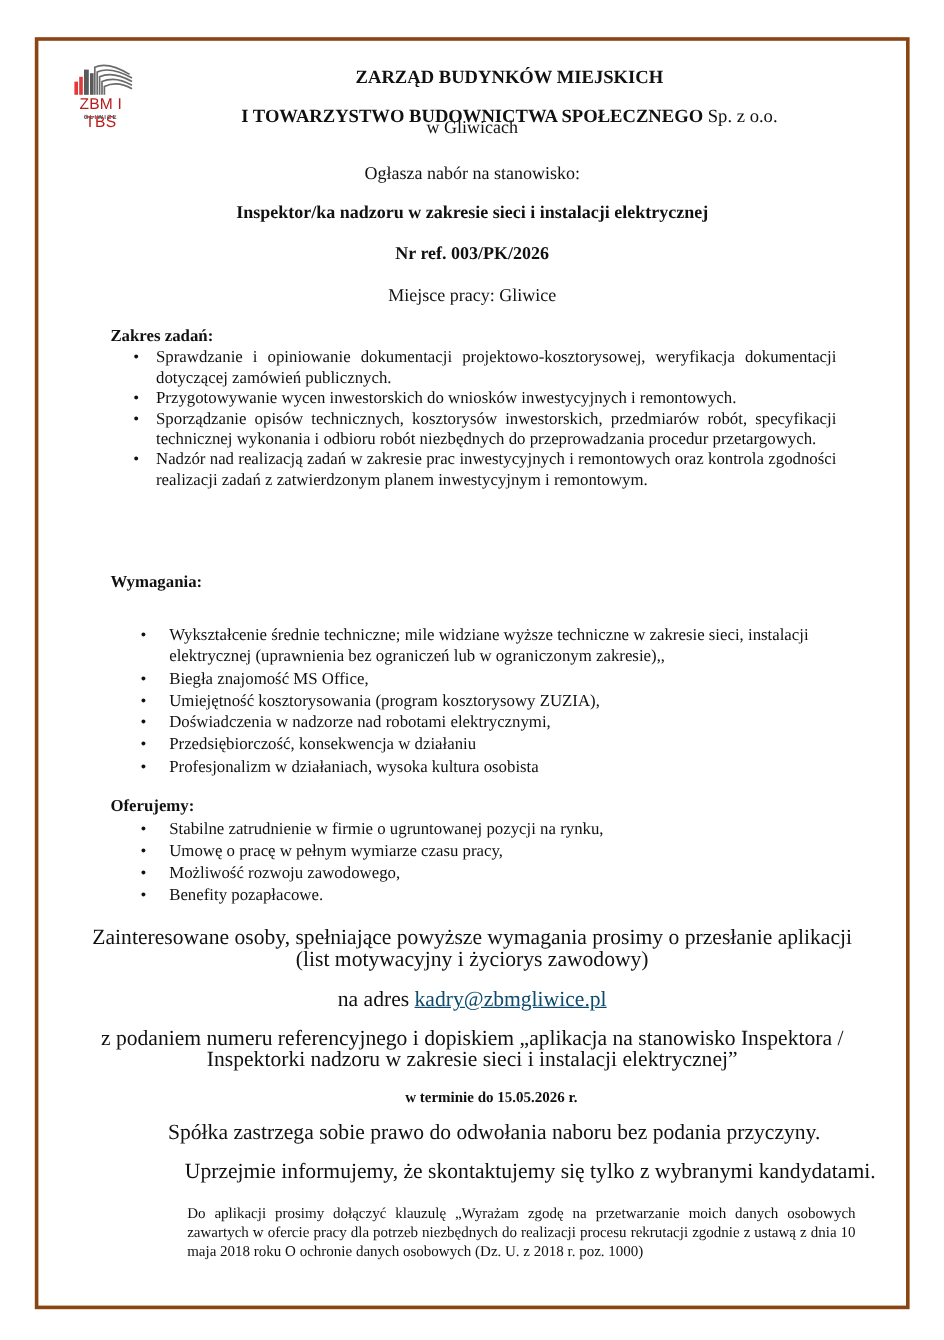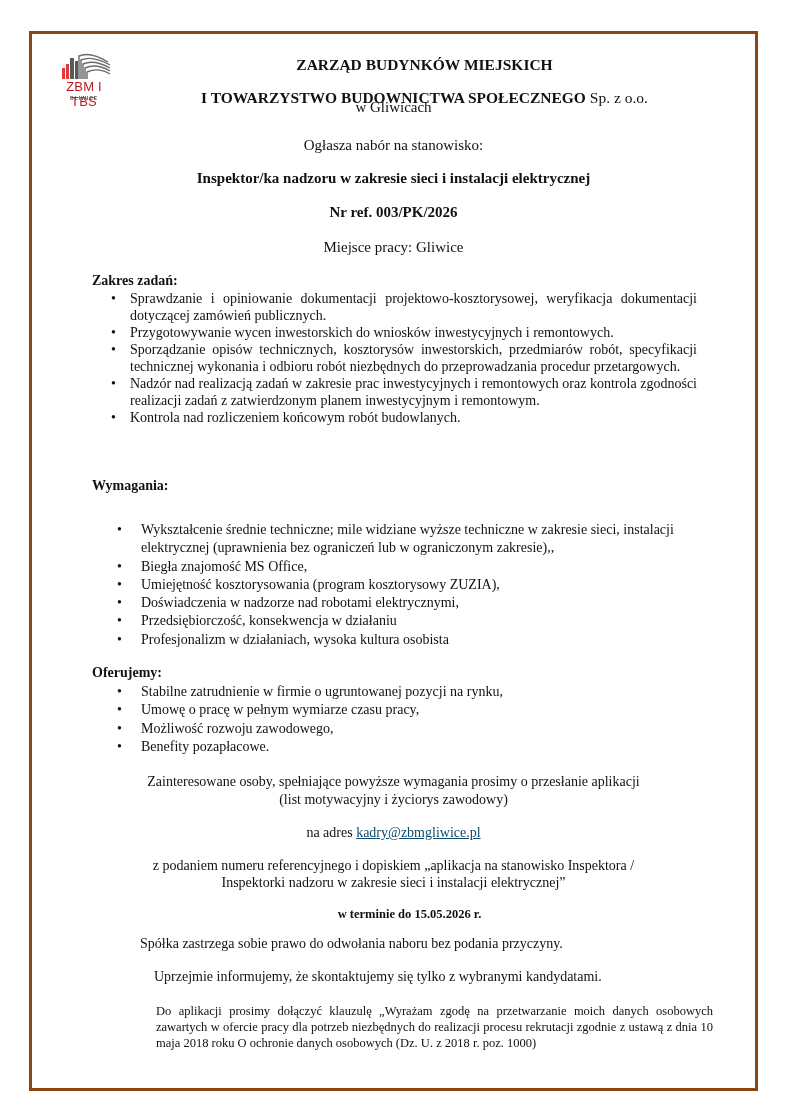--- a/index.html
+++ b/index.html
@@ -20,21 +20,21 @@
   }
   .logo-sub {
     position: absolute; left: 0; top: 43px; width: 64px; text-align: center;
     font-family: "Liberation Sans", sans-serif; font-size: 5px; font-weight: bold; color: #555; letter-spacing: 1px;
   }
   .abs { position: absolute; }
   .center { text-align: center; left: 0; width: 787px; }
   .h-org { font-size: 15.5px; font-weight: bold; line-height: 19px; padding-left: 31px; }
   .h-org .normal { font-weight: normal; }
   .t15 { font-size: 15px; line-height: 18px; }
-  .t14 { font-size: 14px; line-height: 17px; }
+  .t14 { font-size: 18px; line-height: 17px; }
   .t12 { font-size: 12.5px; line-height: 16px; padding-left: 16px; }
   .b { font-weight: bold; }
   .section-title { left: 92px; font-size: 14px; font-weight: bold; }
   ul { margin: 0; padding: 0; list-style: none; }
   .list1 { position: absolute; left: 111px; width: 586px; top: 290px; }
   .list1 li { position: relative; padding-left: 19px; font-size: 14px; line-height: 17px; text-align: justify; text-align-last: left; }
   .list1 li::before { content: "•"; position: absolute; left: 0; top: 0; }
   .list2 { position: absolute; left: 117px; width: 570px; }
   .list2 li { position: relative; padding-left: 24px; font-size: 14px; line-height: 18.3px; }
   .list2 li::before { content: "•"; position: absolute; left: 0; top: 0; }
@@ -72,21 +72,20 @@
 <div class="abs center t15 b" style="top:169px;">Inspektor/ka nadzoru w zakresie sieci i instalacji elektrycznej</div>
 <div class="abs center t15 b" style="top:203px;">Nr ref. 003/PK/2026</div>
 <div class="abs center t15" style="top:238px;">Miejsce pracy: Gliwice</div>
 
 <div class="abs section-title" style="top:273px;">Zakres zadań:</div>
 <ul class="list1">
   <li>Sprawdzanie i opiniowanie dokumentacji projektowo-kosztorysowej, weryfikacja dokumentacji dotyczącej zamówień publicznych.</li>
   <li>Przygotowywanie wycen inwestorskich do wniosków inwestycyjnych i remontowych.</li>
   <li>Sporządzanie opisów technicznych, kosztorysów inwestorskich, przedmiarów robót, specyfikacji technicznej wykonania i odbioru robót niezbędnych do przeprowadzania procedur przetargowych.</li>
   <li>Nadzór nad realizacją zadań w zakresie prac inwestycyjnych i remontowych oraz kontrola zgodności realizacji zadań z zatwierdzonym planem inwestycyjnym i remontowym.</li>
-  <li>Kontrola nad rozliczeniem końcowym robót budowlanych.</li>
 </ul>
 
 <div class="abs section-title" style="top:478px;">Wymagania:</div>
 <ul class="list2" style="top:521px;">
   <li>Wykształcenie średnie techniczne; mile widziane wyższe techniczne w zakresie sieci, instalacji elektrycznej (uprawnienia bez ograniczeń lub w ograniczonym zakresie),,</li>
   <li>Biegła znajomość MS Office,</li>
   <li>Umiejętność kosztorysowania (program kosztorysowy ZUZIA),</li>
   <li>Doświadczenia w nadzorze nad robotami elektrycznymi,</li>
   <li>Przedsiębiorczość, konsekwencja w działaniu</li>
   <li>Profesjonalizm w działaniach, wysoka kultura osobista</li>

